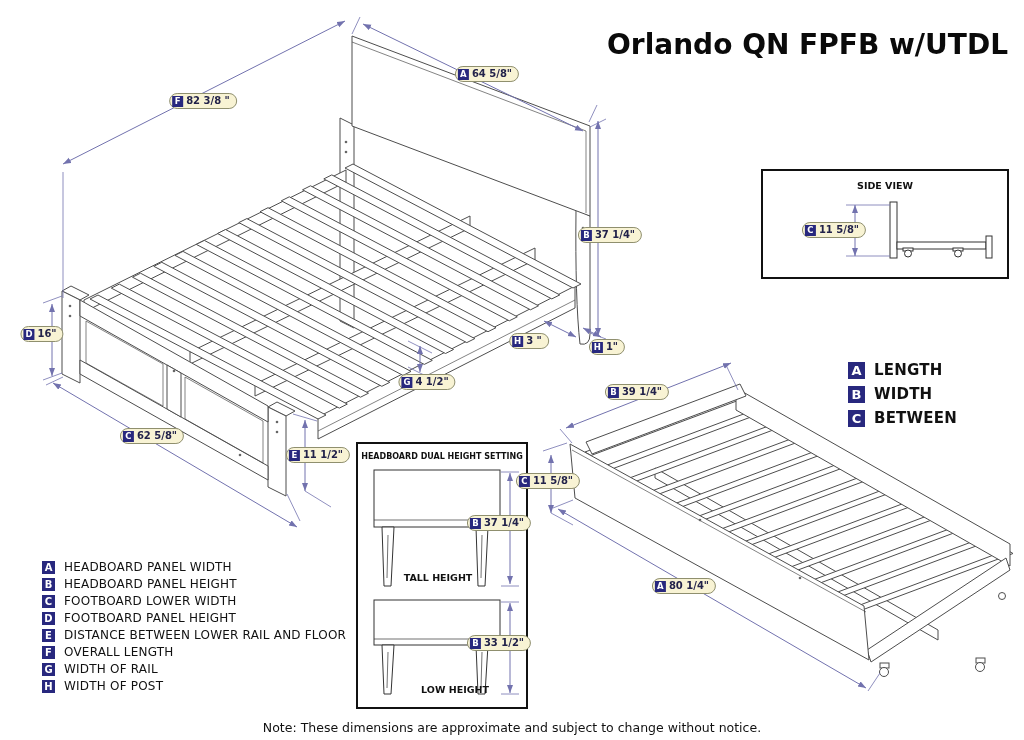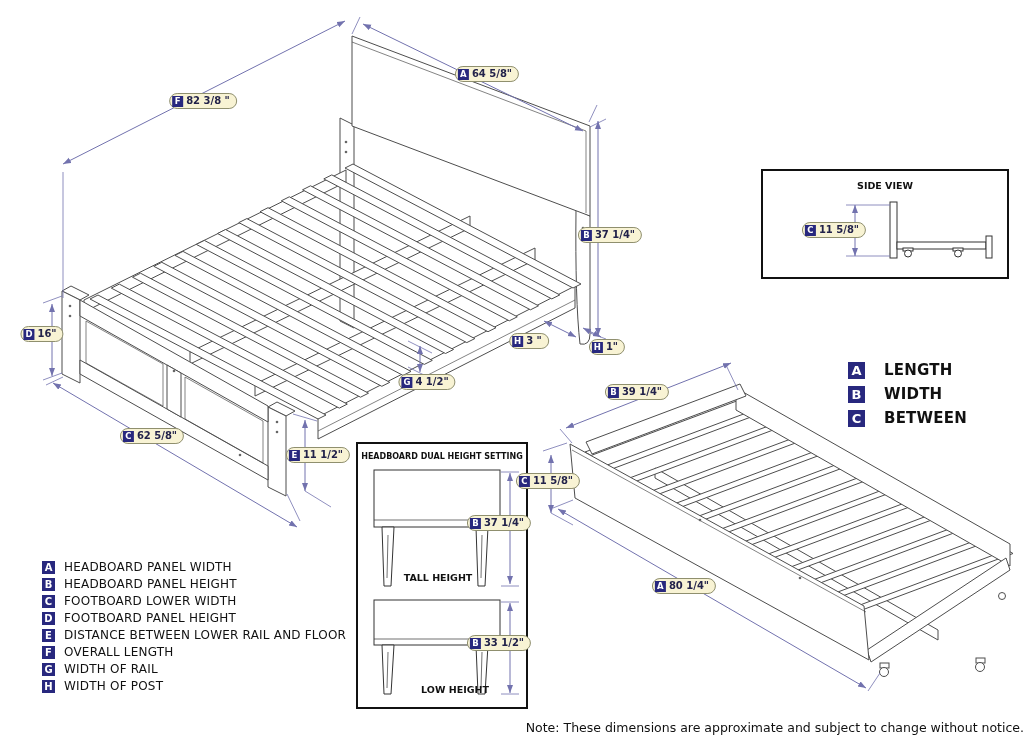--- a/index.html
+++ b/index.html
@@ -1,31 +1,31 @@
 <!DOCTYPE html>
 <html><head>
 <meta charset="utf-8">
 <style>
   html,body{margin:0;padding:0;background:#fff;}
   #stage{position:relative;width:1024px;height:740px;background:#fff;overflow:hidden;
          font-family:"DejaVu Sans","Liberation Sans",sans-serif;}
   #art{position:absolute;left:0;top:0;}
   .abs{position:absolute;}
   .title{font-weight:bold;font-size:28px;color:#0a0a0a;white-space:nowrap;}
-  .note{width:1024px;text-align:right;font-size:12.5px;color:#111;}
+  .note{width:1024px;text-align:center;font-size:12.5px;color:#111;}
   .dim{display:inline-flex;align-items:center;gap:3px;background:#f8f3d4;border:1px solid #8f8f6e;
        border-radius:8px;padding:1px 6px 1px 2px;font-size:10px;font-weight:bold;color:#22224a;
        transform:translate(-50%,-50%);white-space:nowrap;line-height:12px;}
   .badge{display:inline-flex;align-items:center;justify-content:center;width:11px;height:11px;
          background:#28287e;color:#fff;font-size:8.5px;font-weight:bold;flex:0 0 auto;}
   .lgrow{display:flex;align-items:center;gap:9px;white-space:nowrap;}
   .lgrow .badge{width:13px;height:13px;font-size:10px;}
   .lgrow .lgtxt{font-size:12px;font-weight:normal;color:#111;letter-spacing:.2px;}
   .lgrow.big .badge{width:17px;height:17px;font-size:13px;}
-  .lgrow.big .lgtxt{font-size:15px;font-weight:bold;color:#111;margin-left:10px;}
+  .lgrow.big .lgtxt{font-size:15px;font-weight:bold;color:#111;}
   .insettitle{font-weight:bold;color:#111;white-space:nowrap;transform:translate(-50%,0);}
   .sub{font-weight:bold;color:#111;font-size:9.5px;white-space:nowrap;transform:translate(-50%,0);}
 </style>
 </head>
 <body>
 
 <div id="stage">
 
 <svg id="art" width="1024" height="740" viewBox="0 0 1024 740">
   <defs>
@@ -176,20 +176,21 @@
     <line x1="583" y1="328" x2="601" y2="337" marker-start="url(#ar)" marker-end="url(#ar)"></line>
     <line x1="566" y1="428" x2="731" y2="363" marker-start="url(#ar)" marker-end="url(#ar)"></line>
     <line x1="551" y1="455" x2="551" y2="513" marker-start="url(#ar)" marker-end="url(#ar)"></line>
     <line x1="558" y1="509" x2="866" y2="688" marker-start="url(#ar)" marker-end="url(#ar)"></line>
     <line x1="855" y1="205" x2="855" y2="256" marker-start="url(#ar)" marker-end="url(#ar)"></line>
     <line x1="510" y1="473" x2="510" y2="584" marker-start="url(#ar)" marker-end="url(#ar)"></line>
     <line x1="510" y1="603" x2="510" y2="693" marker-start="url(#ar)" marker-end="url(#ar)"></line>
   </g>
 </svg>
 
+  <div class="abs title" style="right:16px;top:28px;">Orlando QN FPFB w/UTDL</div>
 
   <div class="abs insettitle" style="left:885px;top:180px;font-size:9.5px;">SIDE VIEW</div>
   <div class="abs insettitle" style="left:442px;top:452px;font-size:8px;">HEADBOARD DUAL HEIGHT SETTING</div>
   <div class="abs sub" style="left:438px;top:572px;">TALL HEIGHT</div>
   <div class="abs sub" style="left:455px;top:684px;">LOW HEIGHT</div>
 
   <div class="abs dim" style="left:487px;top:74px;">
     <span class="badge">A</span>
     <span>64 5/8"</span>
   </div>

